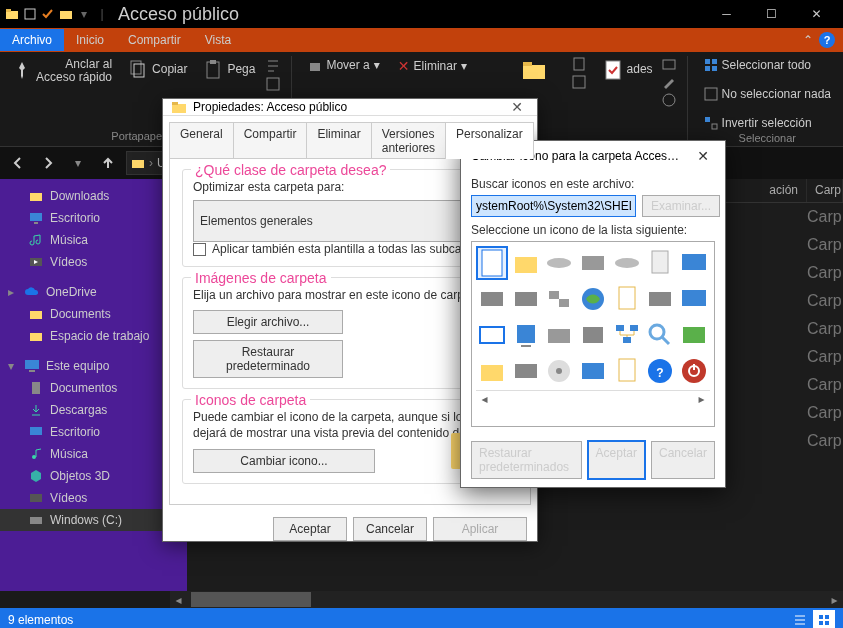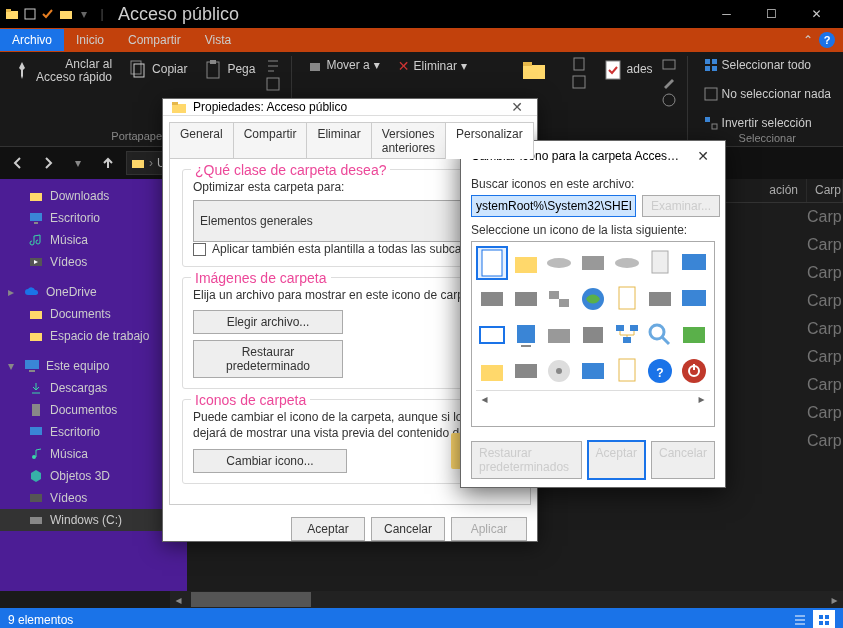--- a/index.html
+++ b/index.html
@@ -393,32 +393,32 @@
           <svg width="16" height="14">
             <rect x="1" y="1" width="14" height="9" fill="#3a85d6"></rect>
             <rect x="5" y="11" width="6" height="2" fill="#888"></rect>
           </svg>
         </span>
         <span>Este equipo</span>
       </div>
     <div class="sbitem l2">
         <span class="sicon">
           <svg width="14" height="14">
+            <rect x="3" y="1" width="8" height="12" fill="#888"></rect>
+          </svg>
+        </span>
+        <span>Documentos</span>
+      </div>
+    <div class="sbitem l2">
+        <span class="sicon">
+          <svg width="14" height="14">
             <path d="M7 2v7M4 6l3 3 3-3M3 12h8" stroke="#3ad6a8" fill="none"></path>
           </svg>
         </span>
         <span>Descargas</span>
-      </div>
-    <div class="sbitem l2">
-        <span class="sicon">
-          <svg width="14" height="14">
-            <rect x="3" y="1" width="8" height="12" fill="#888"></rect>
-          </svg>
-        </span>
-        <span>Documentos</span>
       </div>
     <div class="sbitem l2">
         <span class="sicon">
           <svg width="14" height="14">
             <rect x="1" y="2" width="12" height="8" fill="#3a85d6"></rect>
           </svg>
         </span>
         <span>Escritorio</span>
       </div>
     <div class="sbitem l2">
@@ -528,28 +528,28 @@
     </div>
     <div class="group">
       <div class="gtitle">Imágenes de carpeta</div>
       <div style="margin-bottom:8px">Elija un archivo para mostrar en este icono de carpeta.</div>
       <div class="btn" style="width:150px;margin-bottom:6px"><span>Elegir archivo...</span></div>
       <div class="btn" style="width:150px"><span>Restaurar predeterminado</span></div>
     </div>
     <div class="group" style="position:relative">
       <div class="gtitle">Iconos de carpeta</div>
       <div style="margin-bottom:8px;line-height:1.3">Puede cambiar el icono de la carpeta, aunque si lo camb dejará de mostrar una vista previa del contenido de la ca</div>
-      <div class="btn" style="width:154px"><span>Cambiar icono...</span></div>
+      <div class="btn" style="width:182px"><span>Cambiar icono...</span></div>
       <div class="folderprev"></div>
     </div>
   </div>
   <div class="foot">
     <div class="btn" style="width:74px"><span>Aceptar</span></div>
     <div class="btn" style="width:74px"><span>Cancelar</span></div>
-    <div class="btn disabled" style="width:76px"><span>Aplicar</span></div>
+    <div class="btn disabled" style="width:94px"><span>Aplicar</span></div>
   </div>
 </div>
 
 <div class="dlg2">
   <div class="dtitle">
     <span class="tx">Cambiar icono para la carpeta Acceso pú...</span>
     <span class="cx">✕</span>
   </div>
   <div class="body">
     <div class="lbl">Buscar iconos en este archivo:</div>

